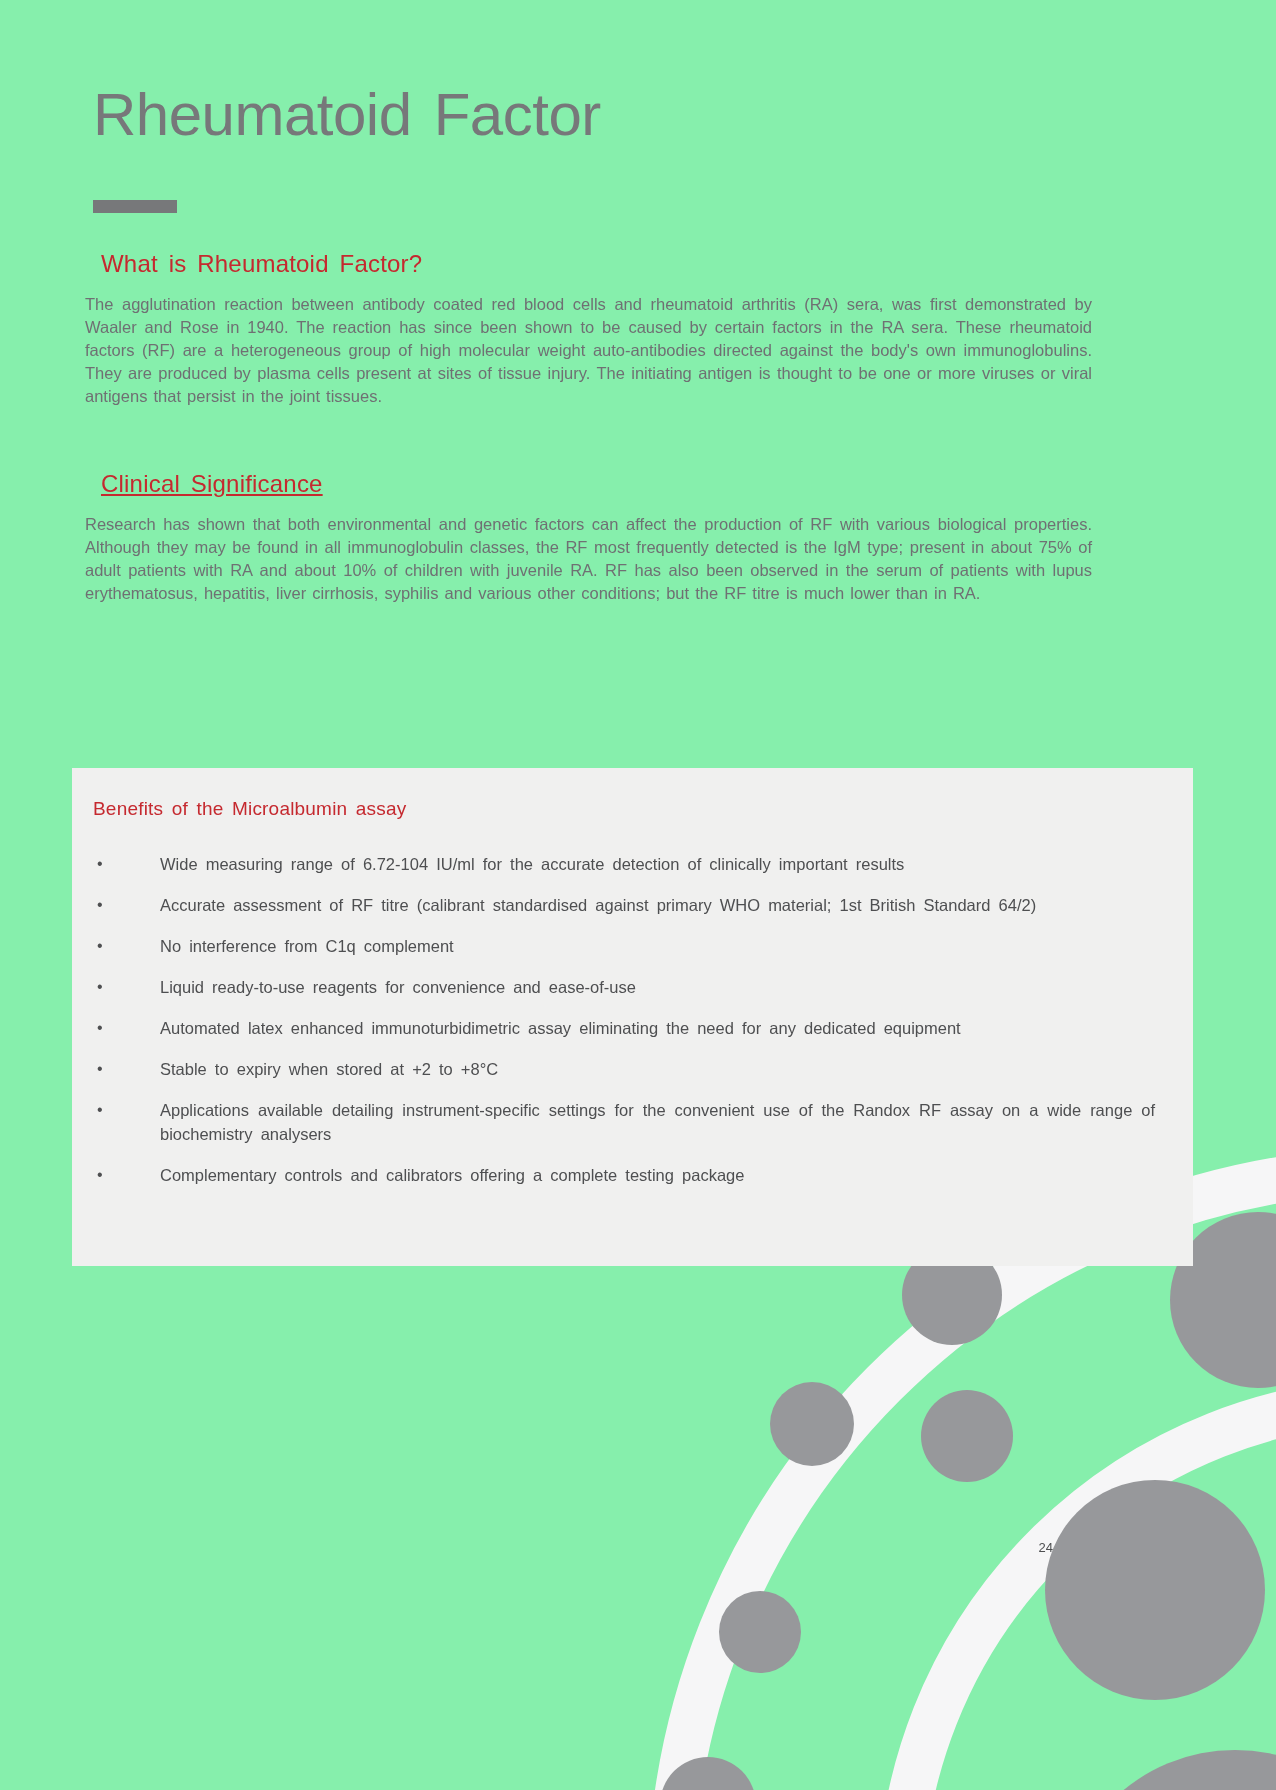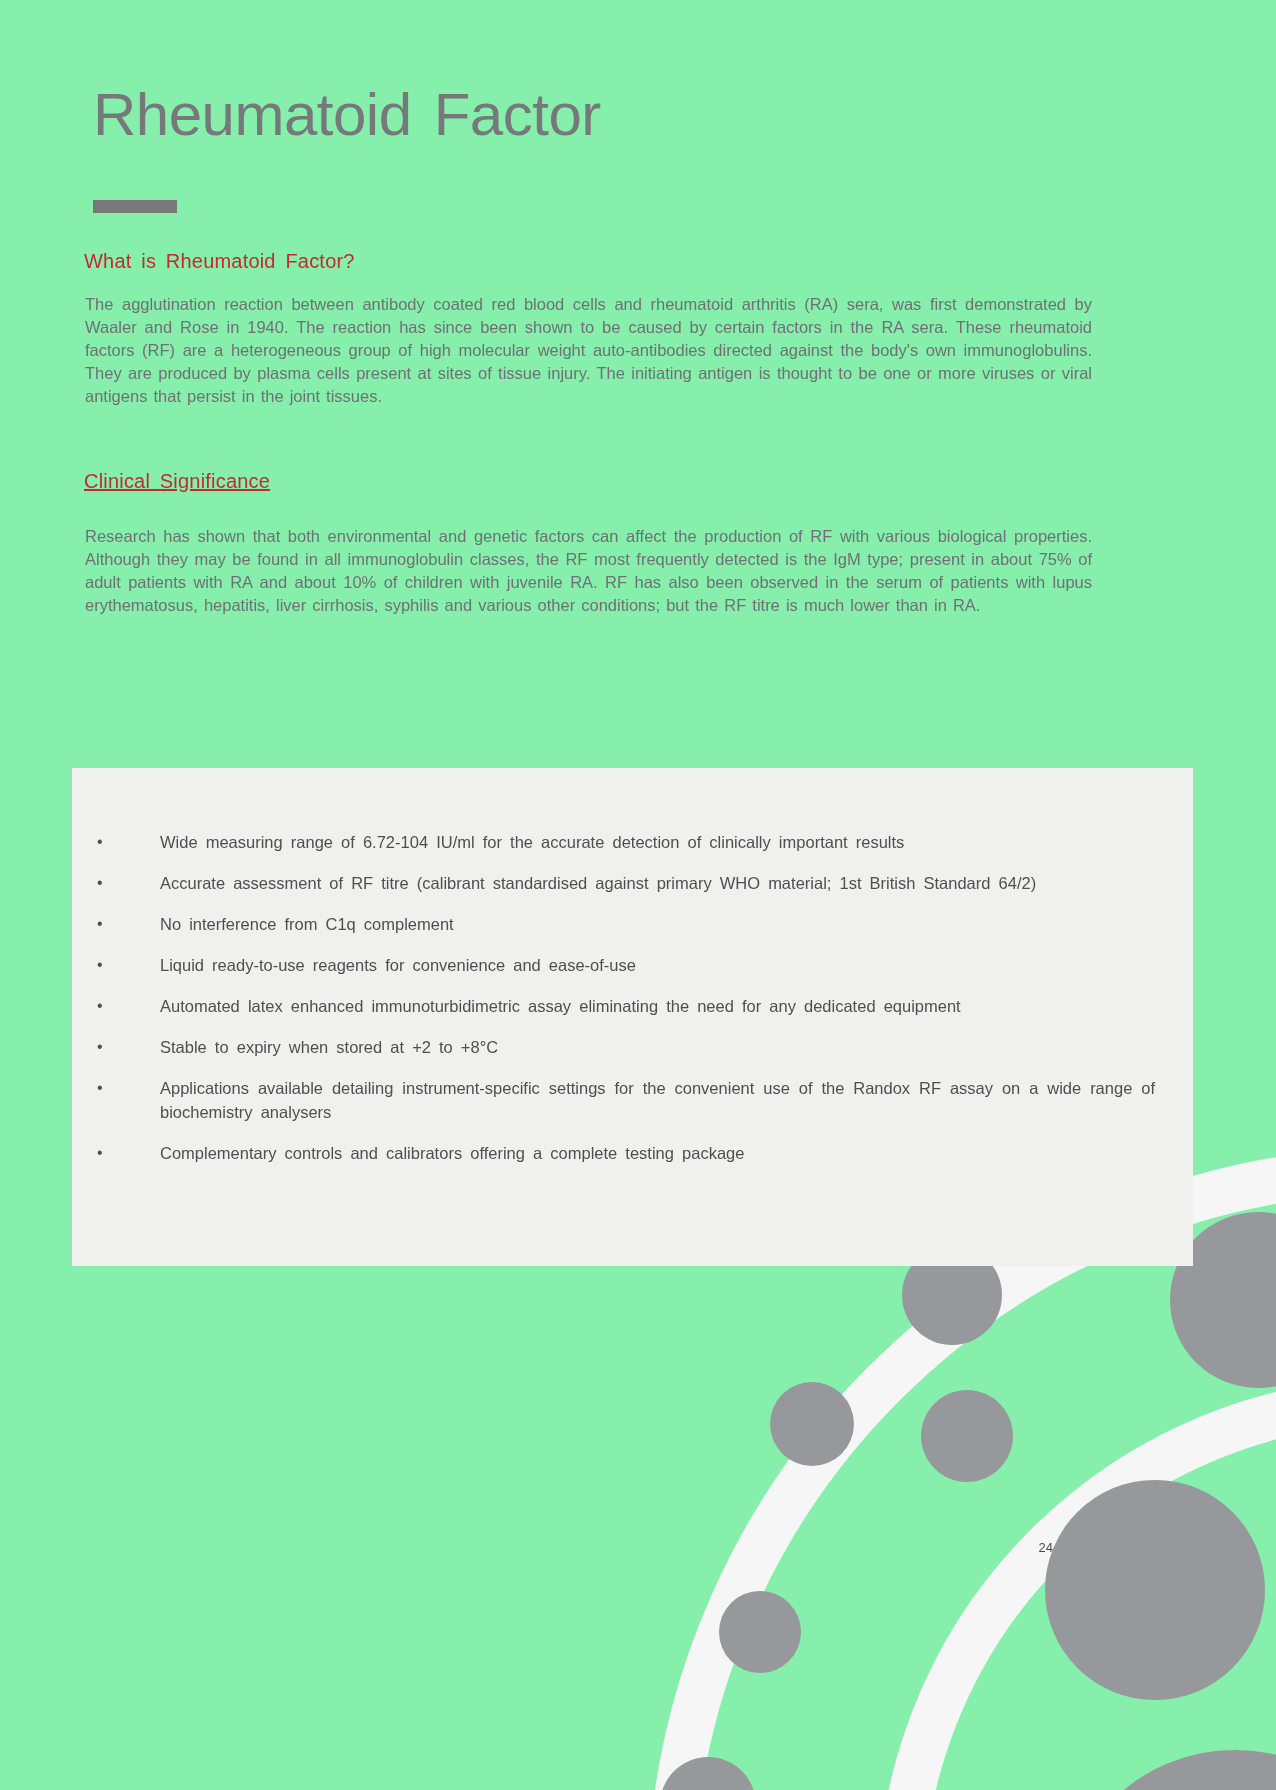--- a/index.html
+++ b/index.html
@@ -30,33 +30,33 @@
     position:absolute;left:93px;top:82px;
     font-size:60px;line-height:1.1;font-weight:400;
     color:var(--title_gray);
     letter-spacing:-0.5px;word-spacing:6px;
   }
   .title-bar{
     position:absolute;left:93px;top:200px;
     width:84px;height:13px;background:var(--bar_gray);
   }
   .sec-heading{
-    position:absolute;left:84px;
-    font-size:20px;font-weight:400;color:var(--accent);
+    position:absolute;left:101px;
+    font-size:24px;font-weight:400;color:var(--accent);
     word-spacing:4px;letter-spacing:0.2px;
   }
   .h-what{top:250px;}
   .h-clinical{top:470px;text-decoration:underline;}
   .body-par{
     position:absolute;left:85px;width:1007px;
     font-size:16.5px;line-height:23px;color:var(--body_gray);
     text-align:justify;word-spacing:1.5px;
   }
   .p-what{top:293px;}
-  .p-clinical{top:513px;margin-top:12px;}
+  .p-clinical{top:513px;}
   .benefits-box{
     position:absolute;left:72px;top:768px;
     width:1121px;height:498px;
     background:var(--box_bg);
     padding:30px 38px 0 21px;
   }
   .benefits-heading{
     font-size:19px;font-weight:400;color:var(--accent);
     word-spacing:3px;letter-spacing:0.2px;
   }
@@ -104,20 +104,21 @@
 
   <div class="title-bar"></div>
 
   <h2 class="sec-heading h-what">What is Rheumatoid Factor?</h2>
   <p class="body-par p-what">The agglutination reaction between antibody coated red blood cells and rheumatoid arthritis (RA) sera, was first demonstrated by Waaler and Rose in 1940. The reaction has since been shown to be caused by certain factors in the RA sera. These rheumatoid factors (RF) are a heterogeneous group of high molecular weight auto-antibodies directed against the body's own immunoglobulins. They are produced by plasma cells present at sites of tissue injury. The initiating antigen is thought to be one or more viruses or viral antigens that persist in the joint tissues.</p>
 
   <h2 class="sec-heading h-clinical">Clinical Significance</h2>
   <p class="body-par p-clinical">Research has shown that both environmental and genetic factors can affect the production of RF with various biological properties. Although they may be found in all immunoglobulin classes, the RF most frequently detected is the IgM type; present in about 75% of adult patients with RA and about 10% of children with juvenile RA. RF has also been observed in the serum of patients with lupus erythematosus, hepatitis, liver cirrhosis, syphilis and various other conditions; but the RF titre is much lower than in RA.</p>
 
   <div class="benefits-box">
+    <h3 class="benefits-heading">Benefits of the Microalbumin assay</h3>
     <ul class="benefits-list">
 
     <li>
         <span class="dot"></span>
         <span class="txt">Wide measuring range of 6.72-104 IU/ml for the accurate detection of clinically important results</span>
       </li>
         <li>
         <span class="dot"></span>
         <span class="txt">Accurate assessment of RF titre (calibrant standardised against primary WHO material; 1st British Standard 64/2)</span>
       </li>

